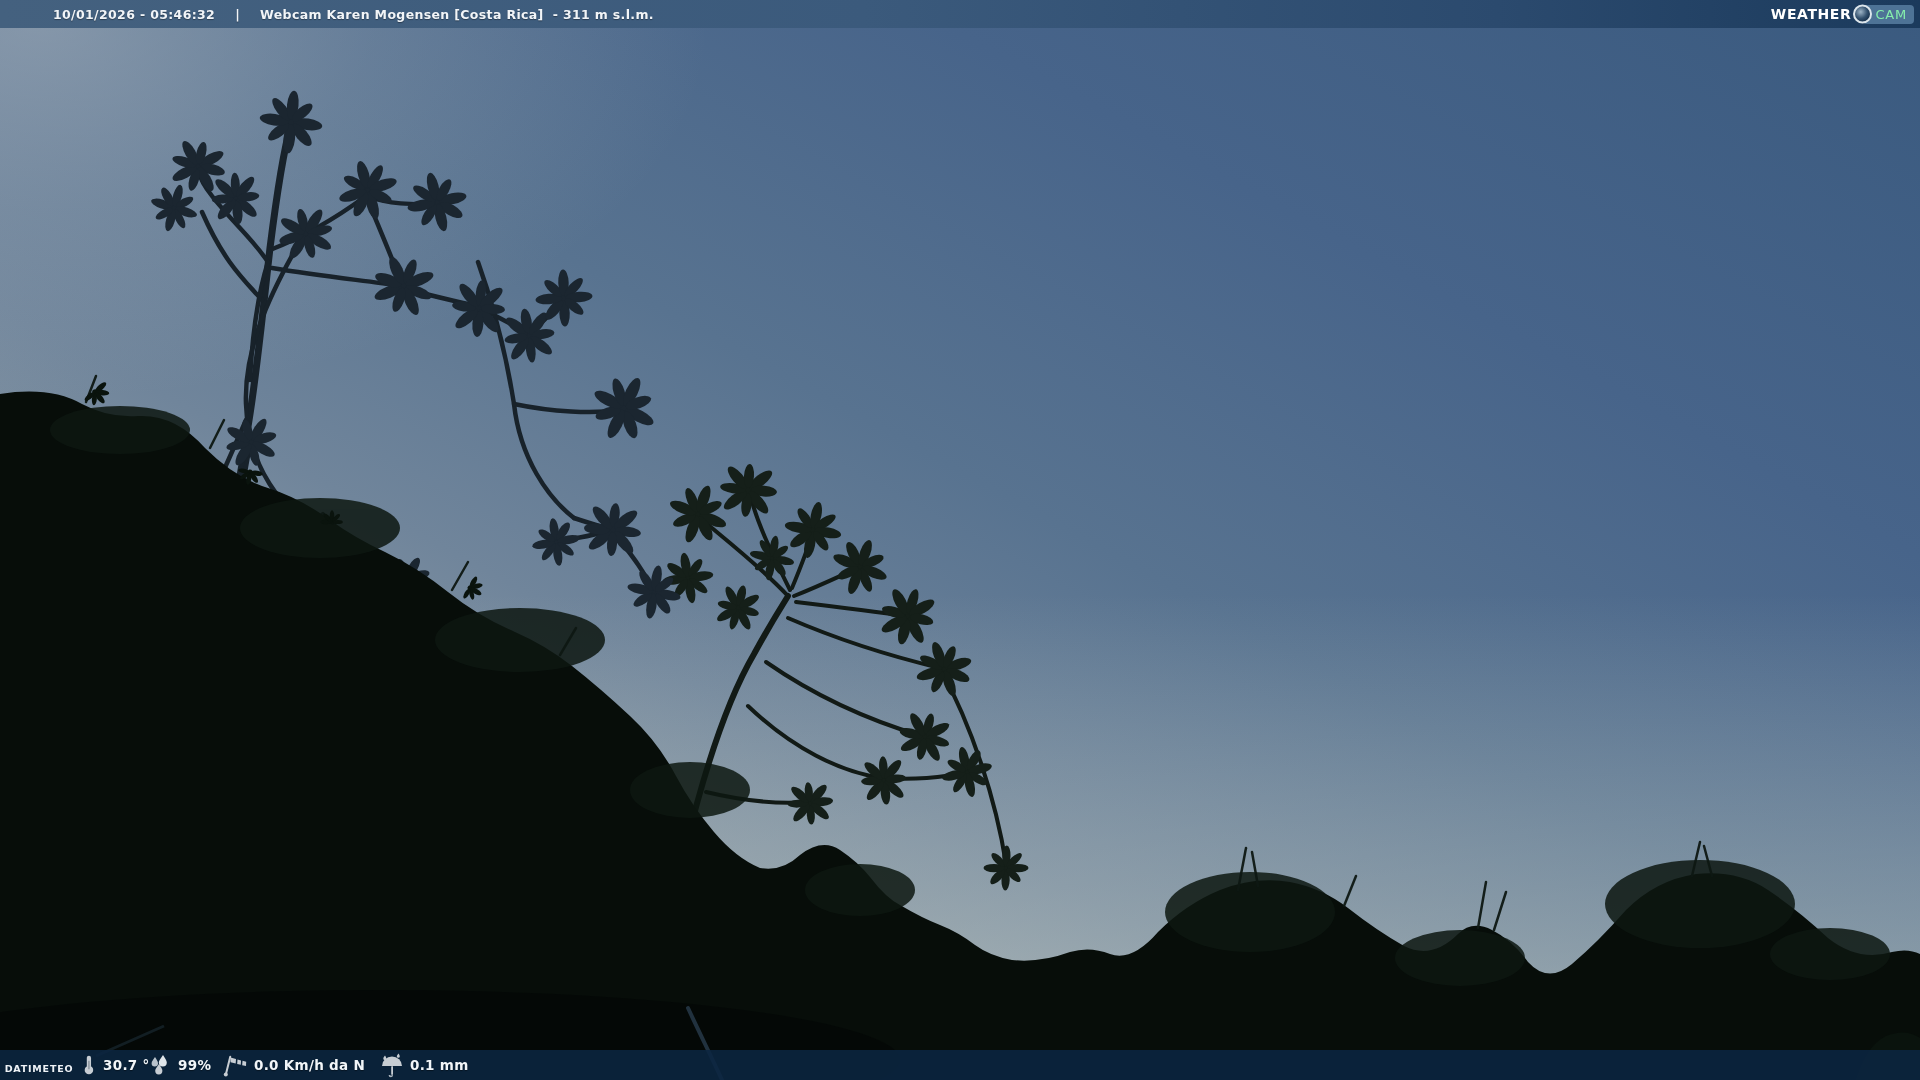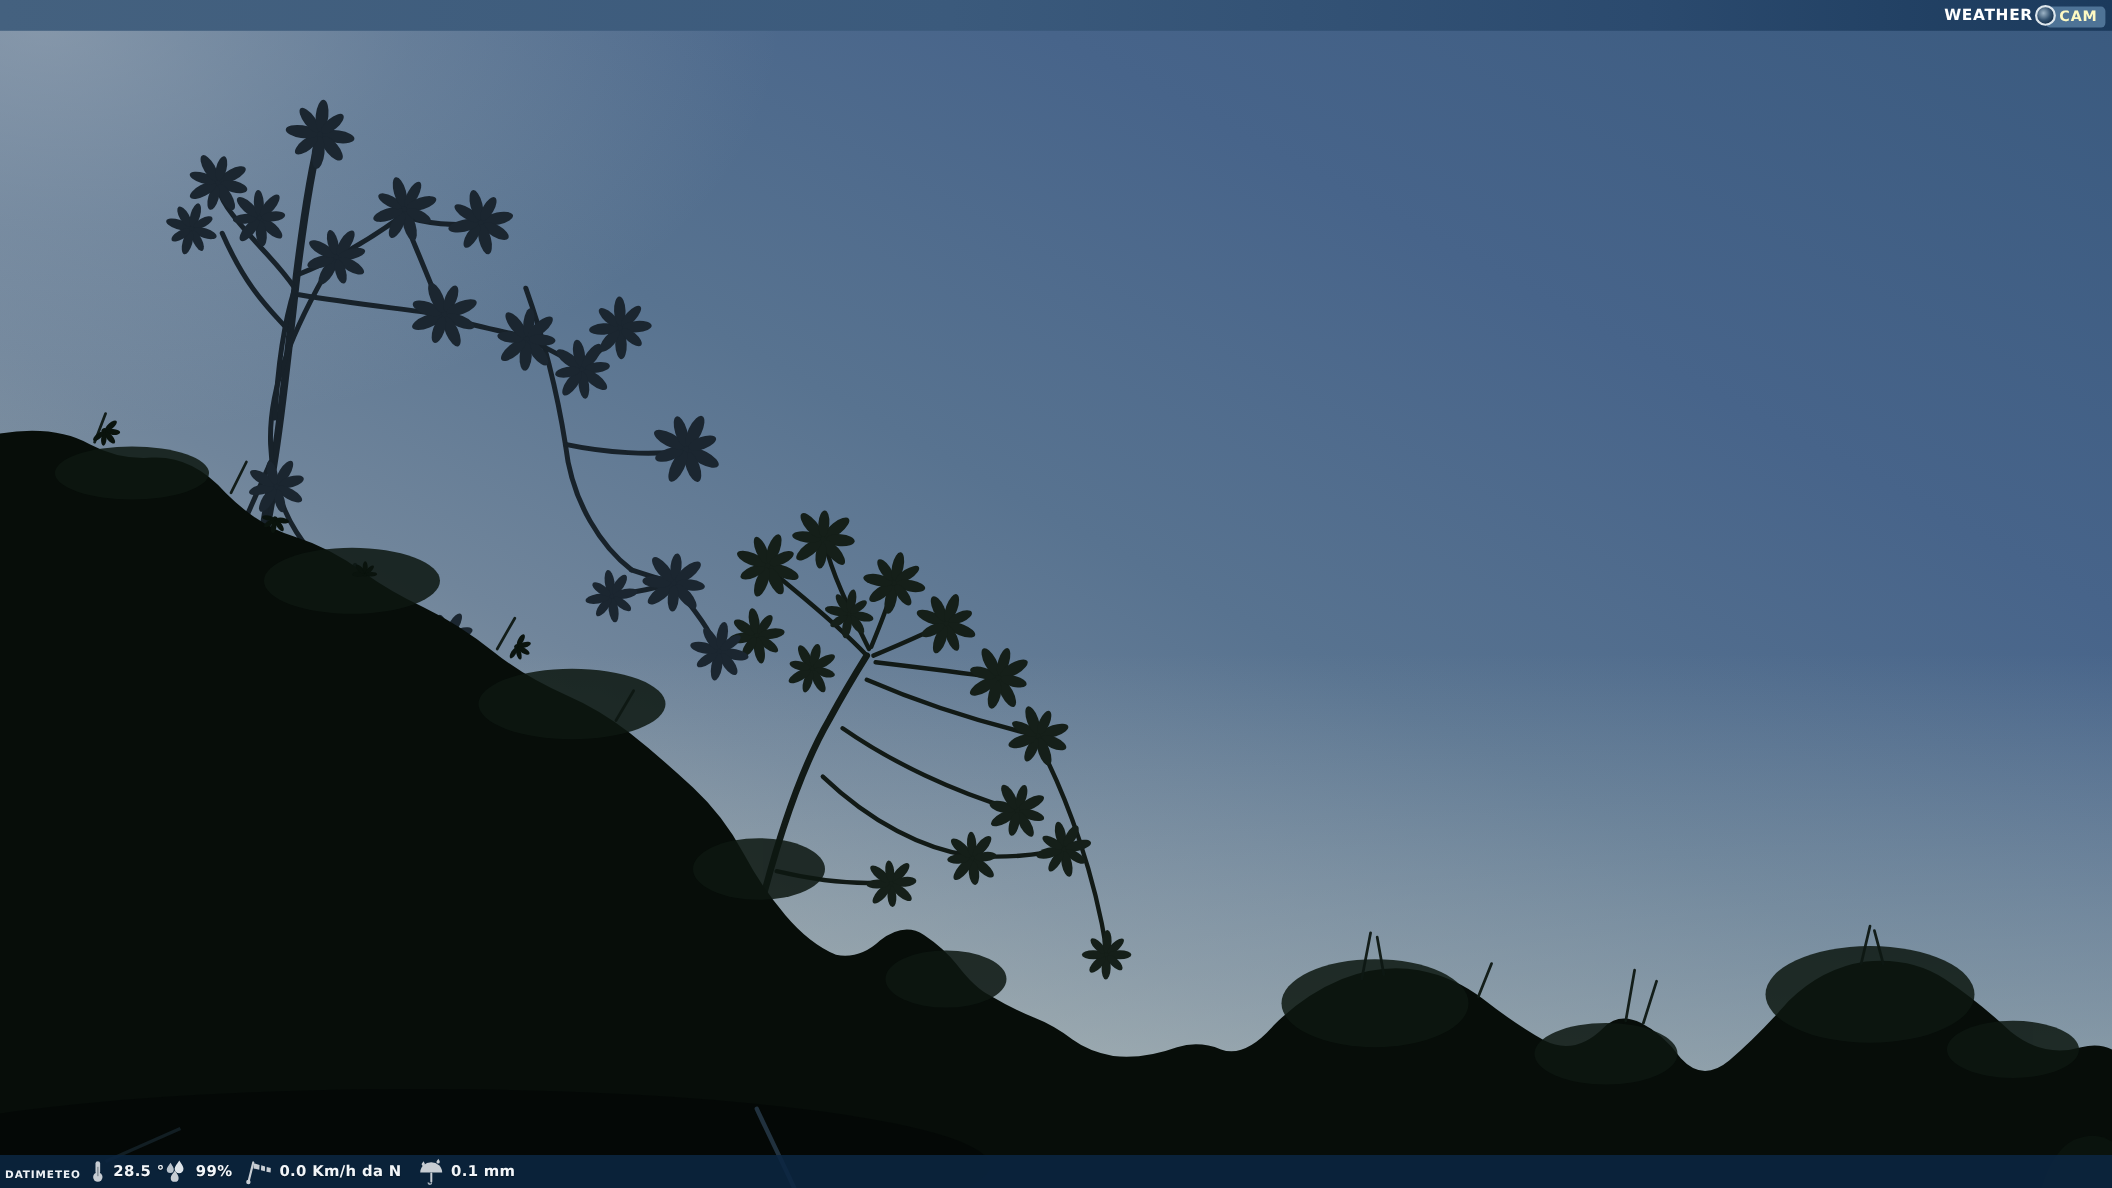--- a/index.html
+++ b/index.html
@@ -18,21 +18,21 @@
   .tb-elev{margin-left:9px;}
   .logo{position:absolute;right:6px;top:3px;height:22px;display:flex;align-items:center;z-index:6;}
   .logo-weather{display:inline-block;color:#fff;font-size:14px;font-weight:bold;
                 letter-spacing:.6px;text-transform:uppercase;}
   .logo-weather::first-letter{font-size:14px;}
   .cam-wrap{position:relative;margin-left:12px;}
   .lens{position:absolute;left:-10px;top:50%;transform:translateY(-50%);
         width:15px;height:15px;border-radius:50%;border:2px solid #dde6ec;
         background:radial-gradient(circle at 38% 36%, #9db4c6 0%, #33516e 48%, #0f2741 85%);
         z-index:2;}
-  .cam-badge{display:inline-block;background:#4e7396;color:#fef9c3;font-size:13px;font-weight:bold;
+  .cam-badge{display:inline-block;background:#4e7396;color:#86efac;font-size:13px;font-weight:normal;
              letter-spacing:.8px;border-radius:4px;padding:3px 7px 3px 12px;line-height:1;}
 
   
   .bottombar{position:absolute;left:0;right:0;bottom:0;height:30px;z-index:5;
              background:rgba(11,38,66,.87);color:#f2f6f9;}
   .bb-item{position:absolute;top:0;height:30px;display:flex;align-items:center;gap:6px;
            font-size:13.5px;font-weight:bold;letter-spacing:.3px;white-space:nowrap;
            text-shadow:0 1px 1px rgba(0,0,0,.4);}
   .meteo-label{left:10px;width:58px;height:38px;position:absolute;display:flex;
                justify-content:center;align-items:center;line-height:10.5px;
@@ -218,20 +218,26 @@
         <use href="#lcs" transform="translate(250,472) scale(0.5) rotate(30)"></use>
         <use href="#lcs" transform="translate(470,588) scale(0.5) rotate(-40)"></use>
         <use href="#lcs" transform="translate(332,522) scale(0.45) rotate(200)"></use>
       </g>
       <path d="M688,1008 C700,1034 712,1058 722,1080" stroke="#31485c" stroke-width="4" fill="none" opacity="0.65" stroke-linecap="round"></path>
       <path d="M96,1056 L164,1026" stroke="#20333f" stroke-width="3" fill="none" opacity="0.5"></path>
     </g>
   </svg>
 
   <div class="topbar">
+    <div class="topbar-text">
+      <span>10/01/2026 - 05:46:32</span>
+      <span class="tb-sep">|</span>
+      <span>Webcam Karen Mogensen [Costa Rica]</span>
+      <span class="tb-elev">- 311 m s.l.m.</span>
+    </div>
     <div class="logo">
       <span class="logo-weather">Weather</span>
       <span class="cam-wrap">
         <span class="lens"></span>
         <span class="cam-badge">CAM</span>
       </span>
     </div>
   </div>
 
   <div class="bottombar">
@@ -241,21 +247,21 @@
     </div>
 
     <div class="bb-item" style="left:80px">
       <svg class="bi" width="17" height="24" viewBox="0 0 20 26">
         <g fill="#c7cdd3">
           <rect x="8" y="2" width="5" height="14" rx="2.5"></rect>
           <circle cx="10.5" cy="19" r="5"></circle>
           <rect x="9.6" y="8" width="1.8" height="10" fill="#8e979f"></rect>
         </g>
       </svg>
-      <span>28.5 °</span>
+      <span>30.7 °</span>
     </div>
 
     <div class="bb-item" style="left:148px">
       <svg class="bi" width="24" height="24" viewBox="0 0 24 24">
         <path fill="#b9c3cc" d="M7,4 C8.6,6.6 10,8.4 10,10.2 A3.2,3.2 0 1,1 3.6,10.2 C3.6,8.4 5.4,6.6 7,4 Z"></path>
         <path fill="#dfe5ea" d="M15,2 C17,5.2 18.8,7.4 18.8,9.6 A4,4 0 1,1 10.8,9.6 C10.8,7.4 13,5.2 15,2 Z"></path>
         <path fill="#c7cdd3" d="M11,11 C12.8,13.8 14.4,15.8 14.4,17.8 A3.6,3.6 0 1,1 7.2,17.8 C7.2,15.8 9.2,13.8 11,11 Z"></path>
       </svg>
       <span>99%</span>
     </div>

